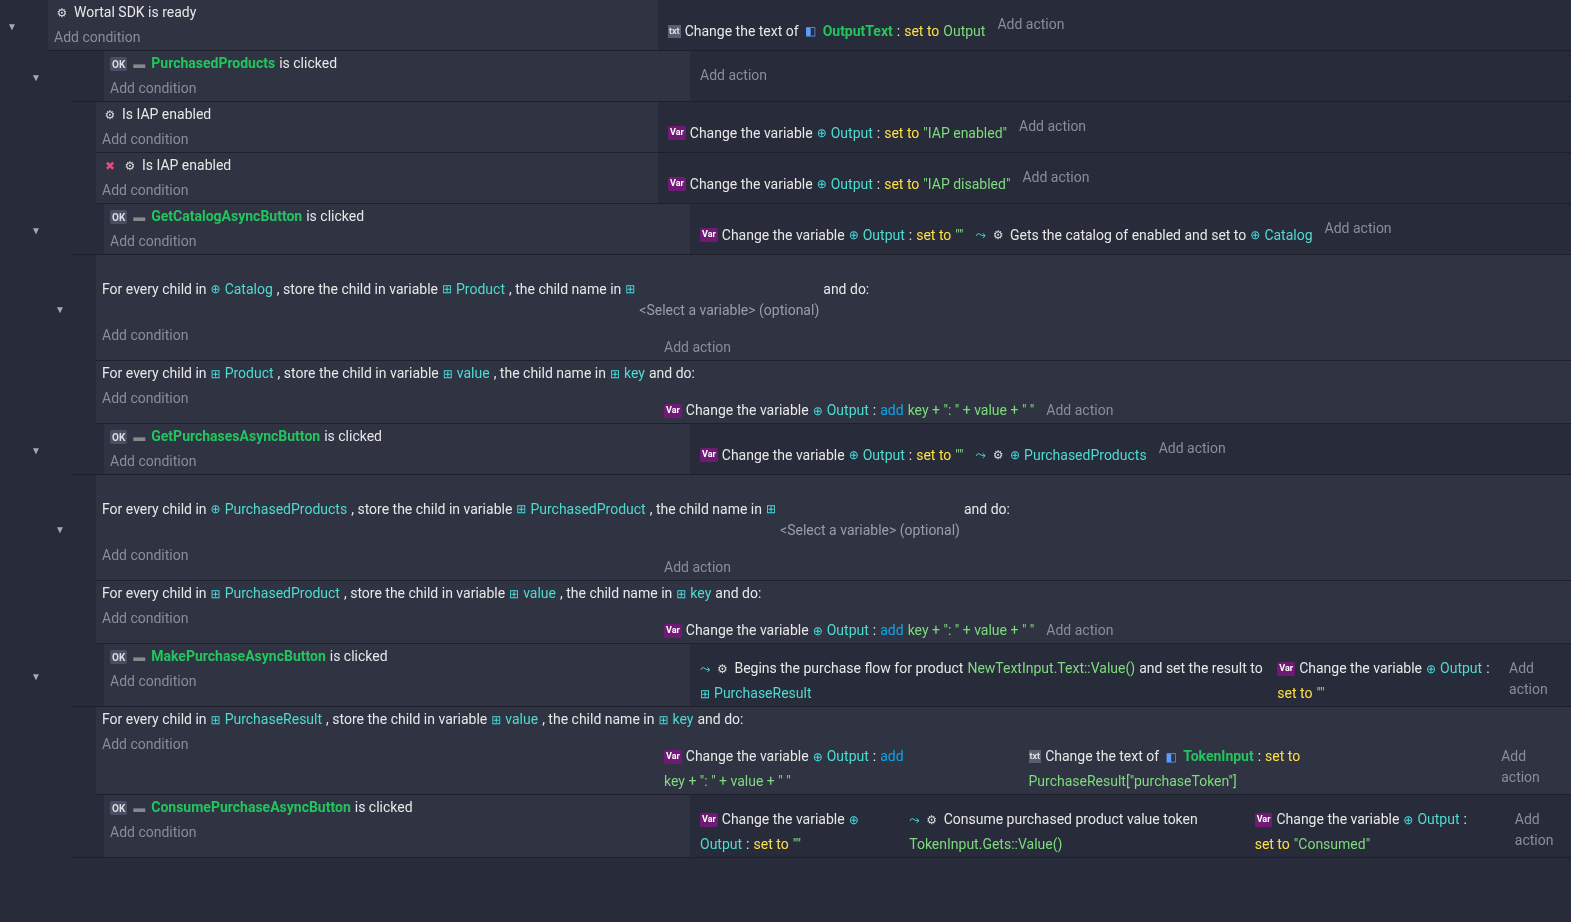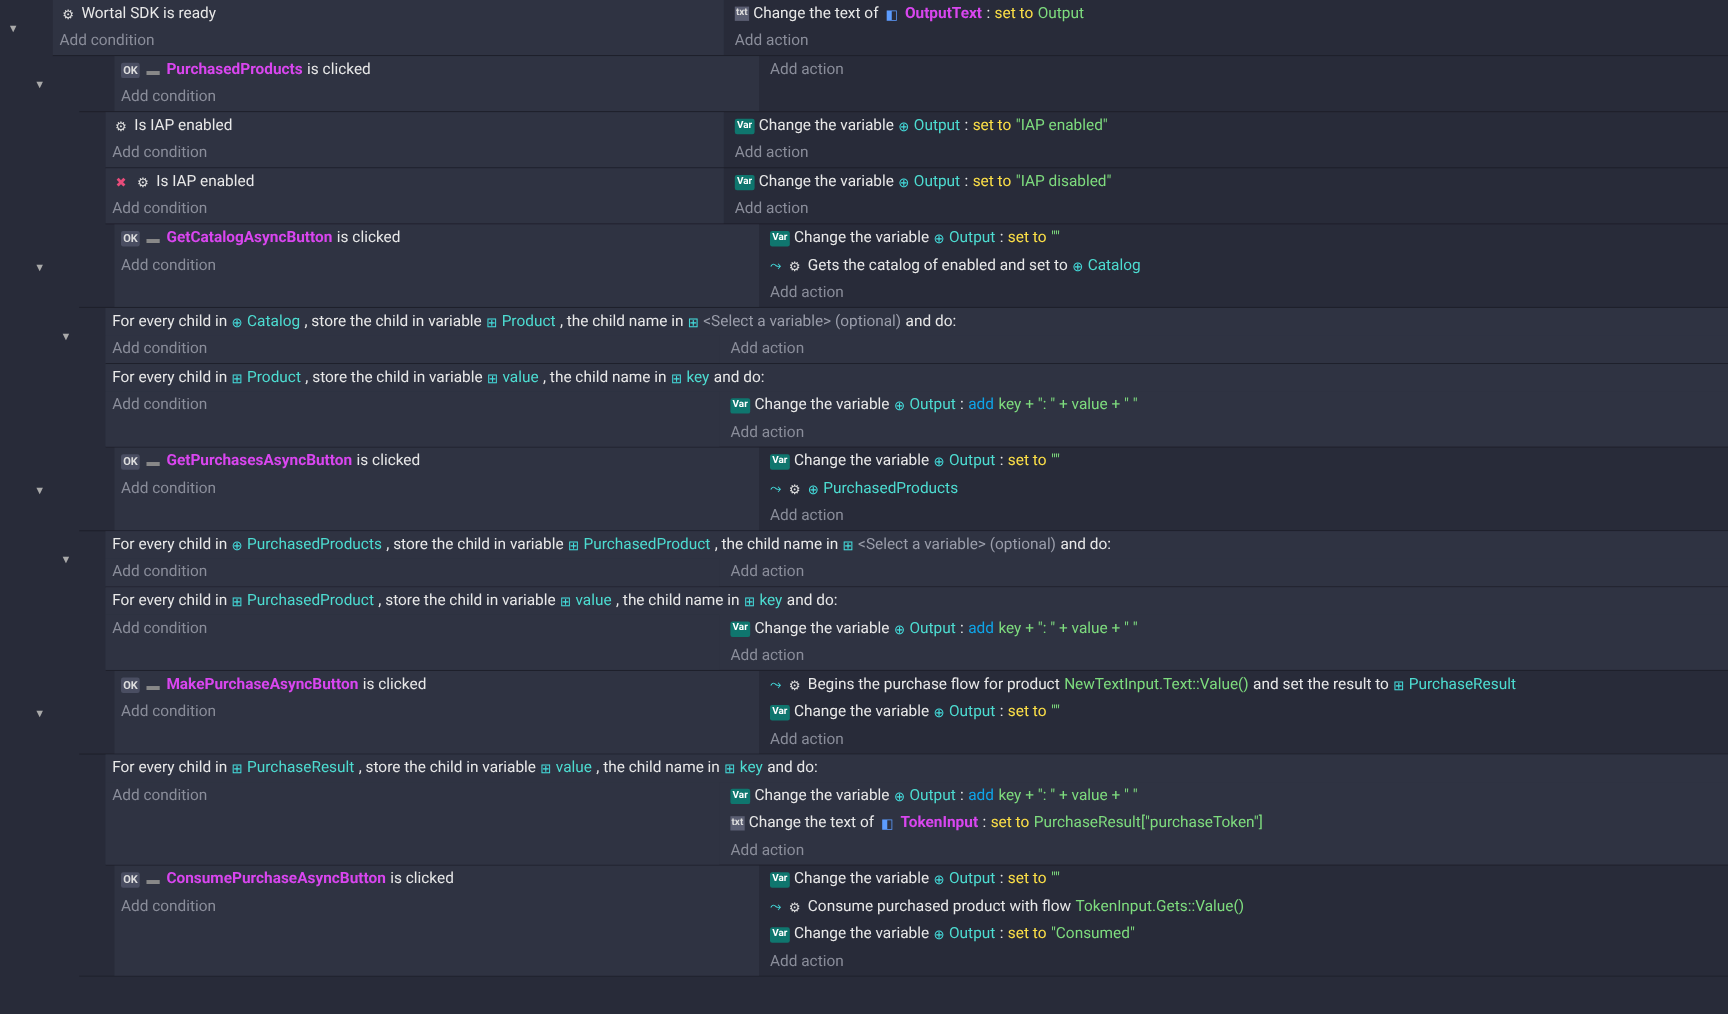--- a/index.html
+++ b/index.html
@@ -6,39 +6,39 @@
   body { background:#282b39; color:#d4d4d4; font-size:14px; line-height:1.5; width:1571px; }
   .root { display:flex; flex-direction:column; }
   .event-row { display:flex; }
   .tree-gutter { display:flex; flex-shrink:0; }
   .gutter-cell { width:24px; flex-shrink:0; position:relative; display:flex; align-items:center; justify-content:center;}
   .gutter-arrow { color:#aaa; font-size:10px; transform:translateY(1px); cursor:pointer;}
   .event-body { flex:1; display:flex; border-bottom:1px solid #1e202b;}
   .cond-col { width:610px; flex-shrink:0; background:#2f3342; display:flex; flex-direction:column; }
   .cond-col.narrow1{width:586px;margin-left:32px;}
   .cond-col.narrow2{width:562px;}
-  .act-col { flex:1; display:flex; flex-direction:column; padding-left:4px;}
+  .act-col { flex:1; display:flex; padding-left:4px;margin-top:12px;}
   .line { padding:2px 6px; display:flex; flex-wrap:wrap; align-items:center; gap:4px;}
   .addc { color:#8a8d9a; padding:2px 6px; cursor:pointer;}
   .icon { display:inline-flex; width:16px; height:16px; align-items:center; justify-content:center; font-size:12px; border-radius:2px;}
   .i-badge{background:#4a4e62;color:#ddd;font-size:10px;font-weight:bold;padding:0 2px;height:14px;border-radius:2px;}
   .i-txt{background:#5a5e72;color:#ddd;font-size:9px;font-weight:bold;padding:0 1px;height:13px;}
-  .i-var{background:#0f766e;color:#fff;font-size:9px;font-weight:bold;padding:0 2px;height:14px;border-radius:2px;}
+  .i-var{background:#701a75;color:#fff;font-size:9px;font-weight:bold;padding:0 2px;height:14px;border-radius:2px;}
   .i-action{color:#4dd;font-size:13px;}
   .i-struct{color:#4dd;font-size:12px;}
   .i-obj{color:#5c9cff;font-size:12px;}
   .i-gear{color:#ddd;}
   .i-inv{color:#e74c7a;}
-  .t-magenta{color:#d946ef;font-weight:bold;text-align:center;}
+  .t-magenta{color:#22c55e;font-weight:bold;text-align:center;}
   .t-set{color:#fde047;}
   .t-add{color:#0ea5e9;}
   .t-struct{color:#4ddcd1;}
   .t-green{color:#7edc7e;}
   .t-white{color:#e8e8e8;}
-  .t-grey{color:#9a9daa;}
+  .t-grey{color:#9a9daa;margin-top:43px;}
   .full-cond{background:#2f3342;}
 </style>
 </head>
 <body>
 
 <div class="root">
 
 <div class="event-row">
   <div class="tree-gutter">
         <div class="gutter-cell">
@@ -492,21 +492,21 @@
             <span class="t-white">Change the variable</span>
             <span class="i-struct">⊕</span>
             <span class="t-struct">Output</span>
             <span class="t-white">:</span>
             <span class="t-set">set to</span>
             <span class="t-green">""</span>
           </div>
       <div class="line">
             <span class="i-action">⤳</span>
             <span class="icon i-gear">⚙</span>
-            <span class="t-white">Consume purchased product with flow</span>
+            <span class="t-white">Consume purchased product value token</span>
             <span class="t-green">TokenInput.Gets::Value()</span>
           </div>
       <div class="line">
             <span class="i-var">Var</span>
             <span class="t-white">Change the variable</span>
             <span class="i-struct">⊕</span>
             <span class="t-struct">Output</span>
             <span class="t-white">:</span>
             <span class="t-set">set to</span>
             <span class="t-green">"Consumed"</span>

